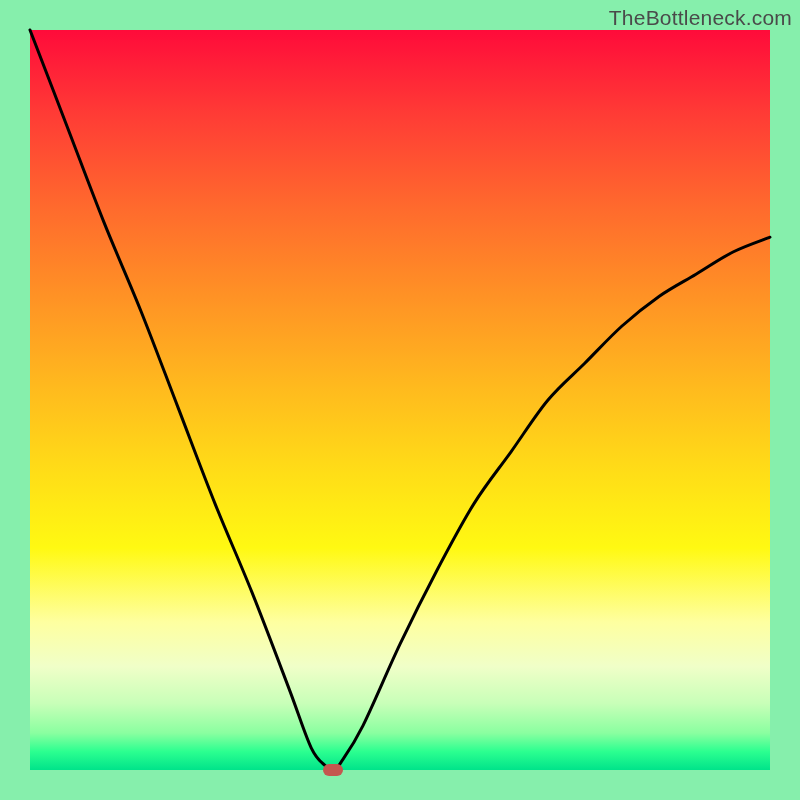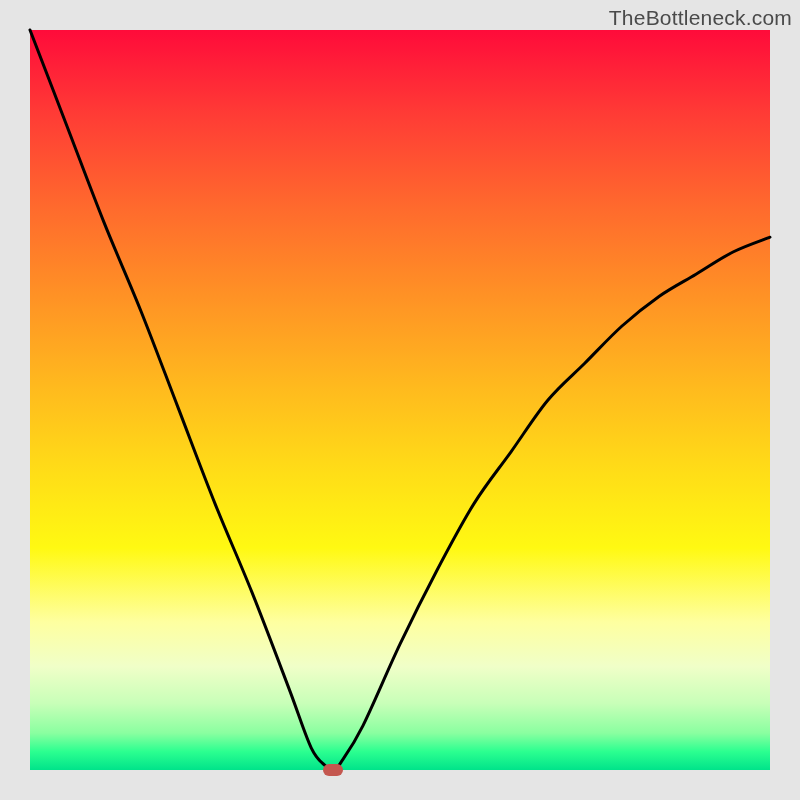--- a/index.html
+++ b/index.html
@@ -8,21 +8,21 @@
     width: 800px;
     height: 800px;
     overflow: hidden;
     background: #000;
     font-family: Arial, Helvetica, sans-serif;
   }
   .frame {
     position: relative;
     width: 800px;
     height: 800px;
-    background: #e5e5e5;
+    background: #86efac;
   }
   .plot-area {
     position: absolute;
     left: 30px;
     top: 30px;
     width: 740px;
     height: 740px;
     background: linear-gradient(
       to bottom,
       #ff0b3a 0%,

